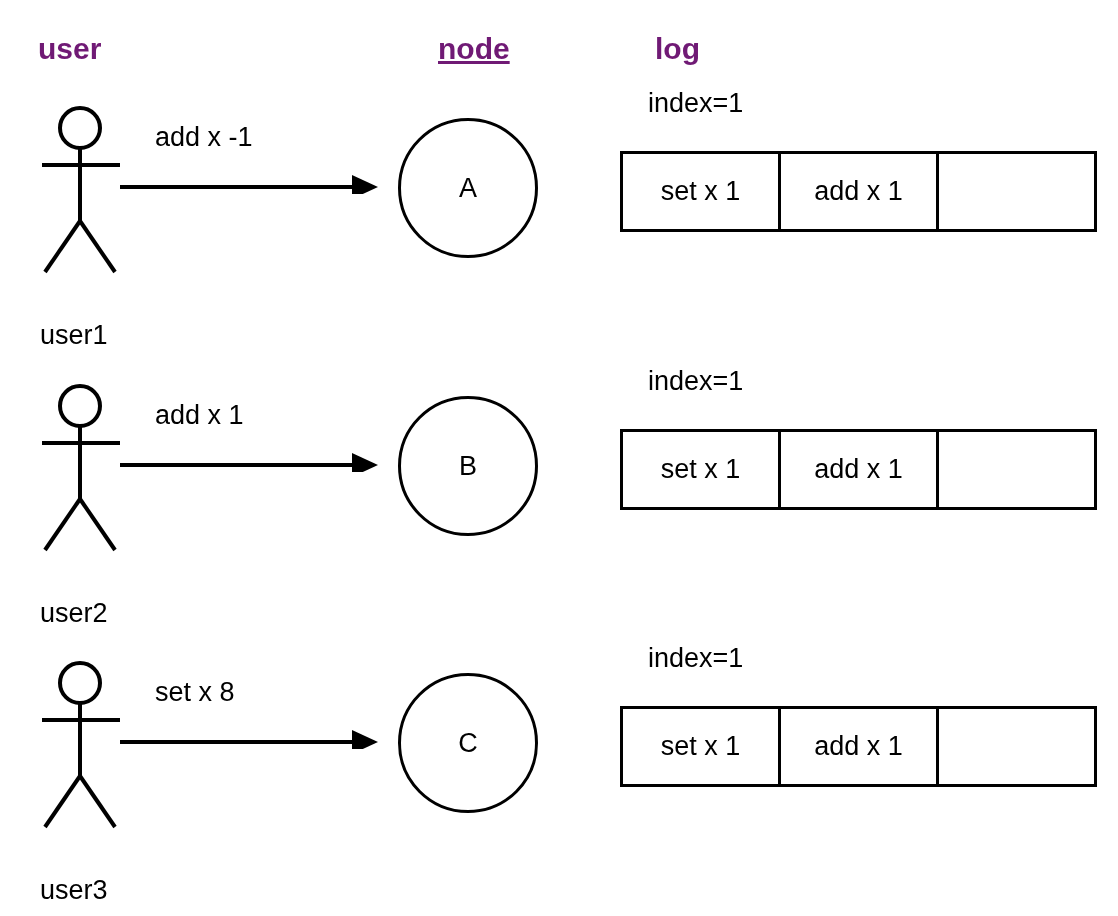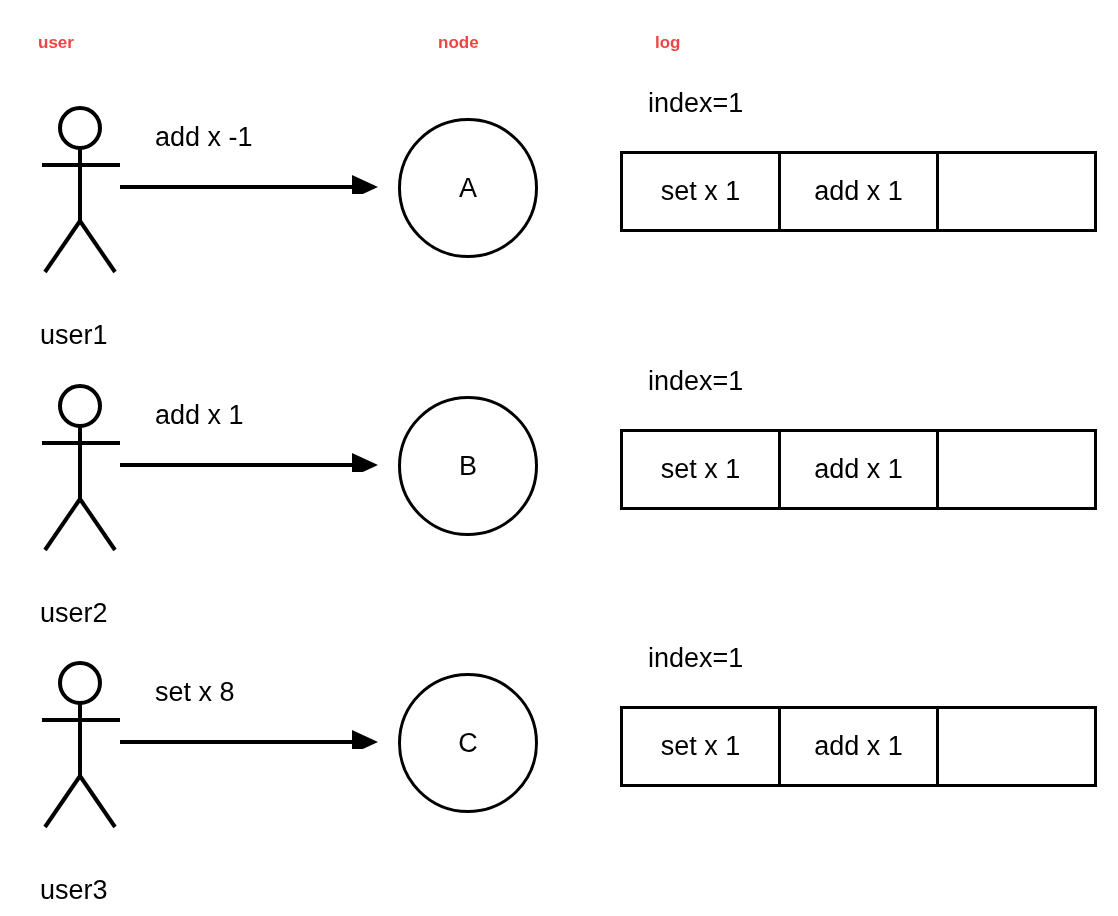--- a/index.html
+++ b/index.html
@@ -14,27 +14,27 @@
   #canvas {
     position: relative;
     width: 1118px;
     height: 916px;
     background: #ffffff;
     overflow: hidden;
   }
   .col-header {
     position: absolute;
     font-weight: bold;
-    font-size: 17px;
-    line-height: 1;
-    white-space: nowrap;
-    color: #ef4444;
+    font-size: 30px;
+    line-height: 1;
+    white-space: nowrap;
+    color: #701a75;
   }
   .hdr-user { left: 38px;  top: 34px; }
-  .hdr-node { left: 438px; top: 34px; }
+  .hdr-node { left: 438px; top: 34px; text-decoration: underline; }
   .hdr-log  { left: 655px; top: 34px; }
 
   .row { position: absolute; left: 0; width: 1118px; height: 240px; }
   .row-1 { top: 96px; }
   .row-2 { top: 374px; }
   .row-3 { top: 651px; }
 
   
   .actor {
     position: absolute;

